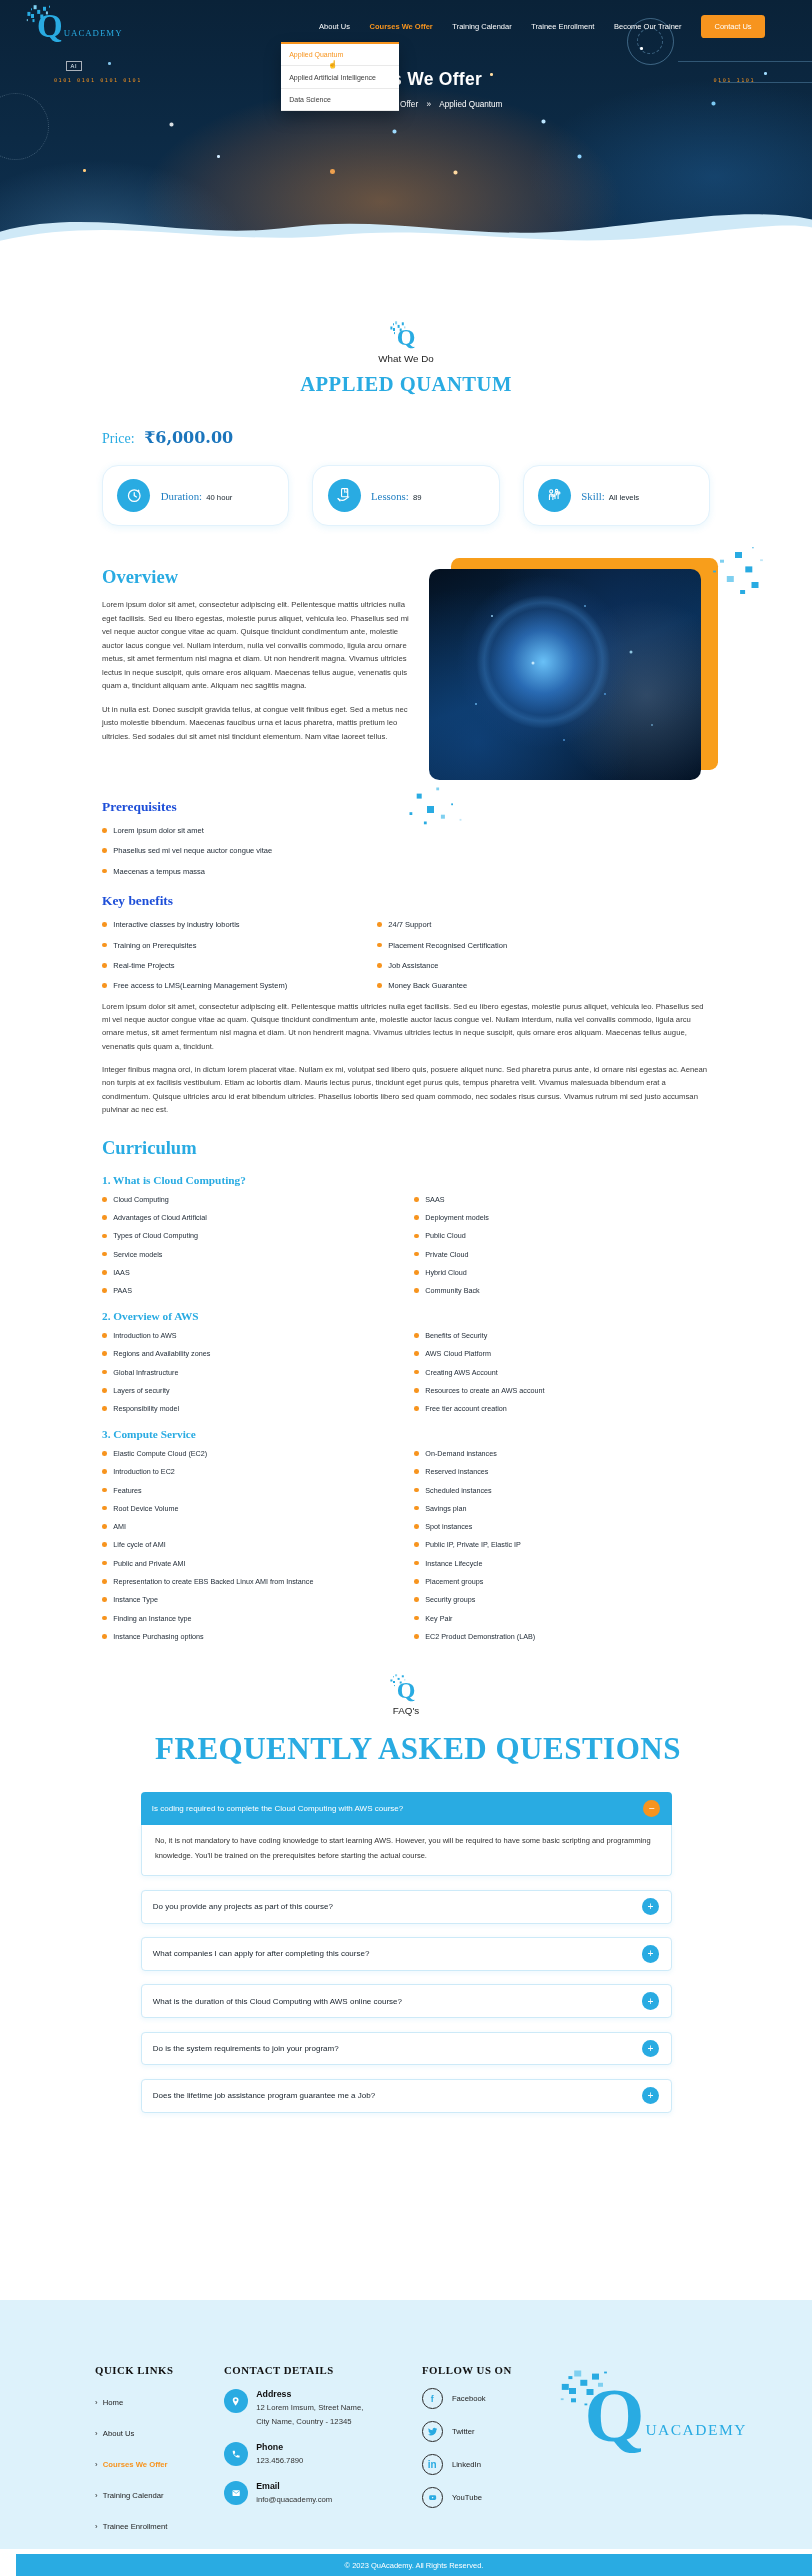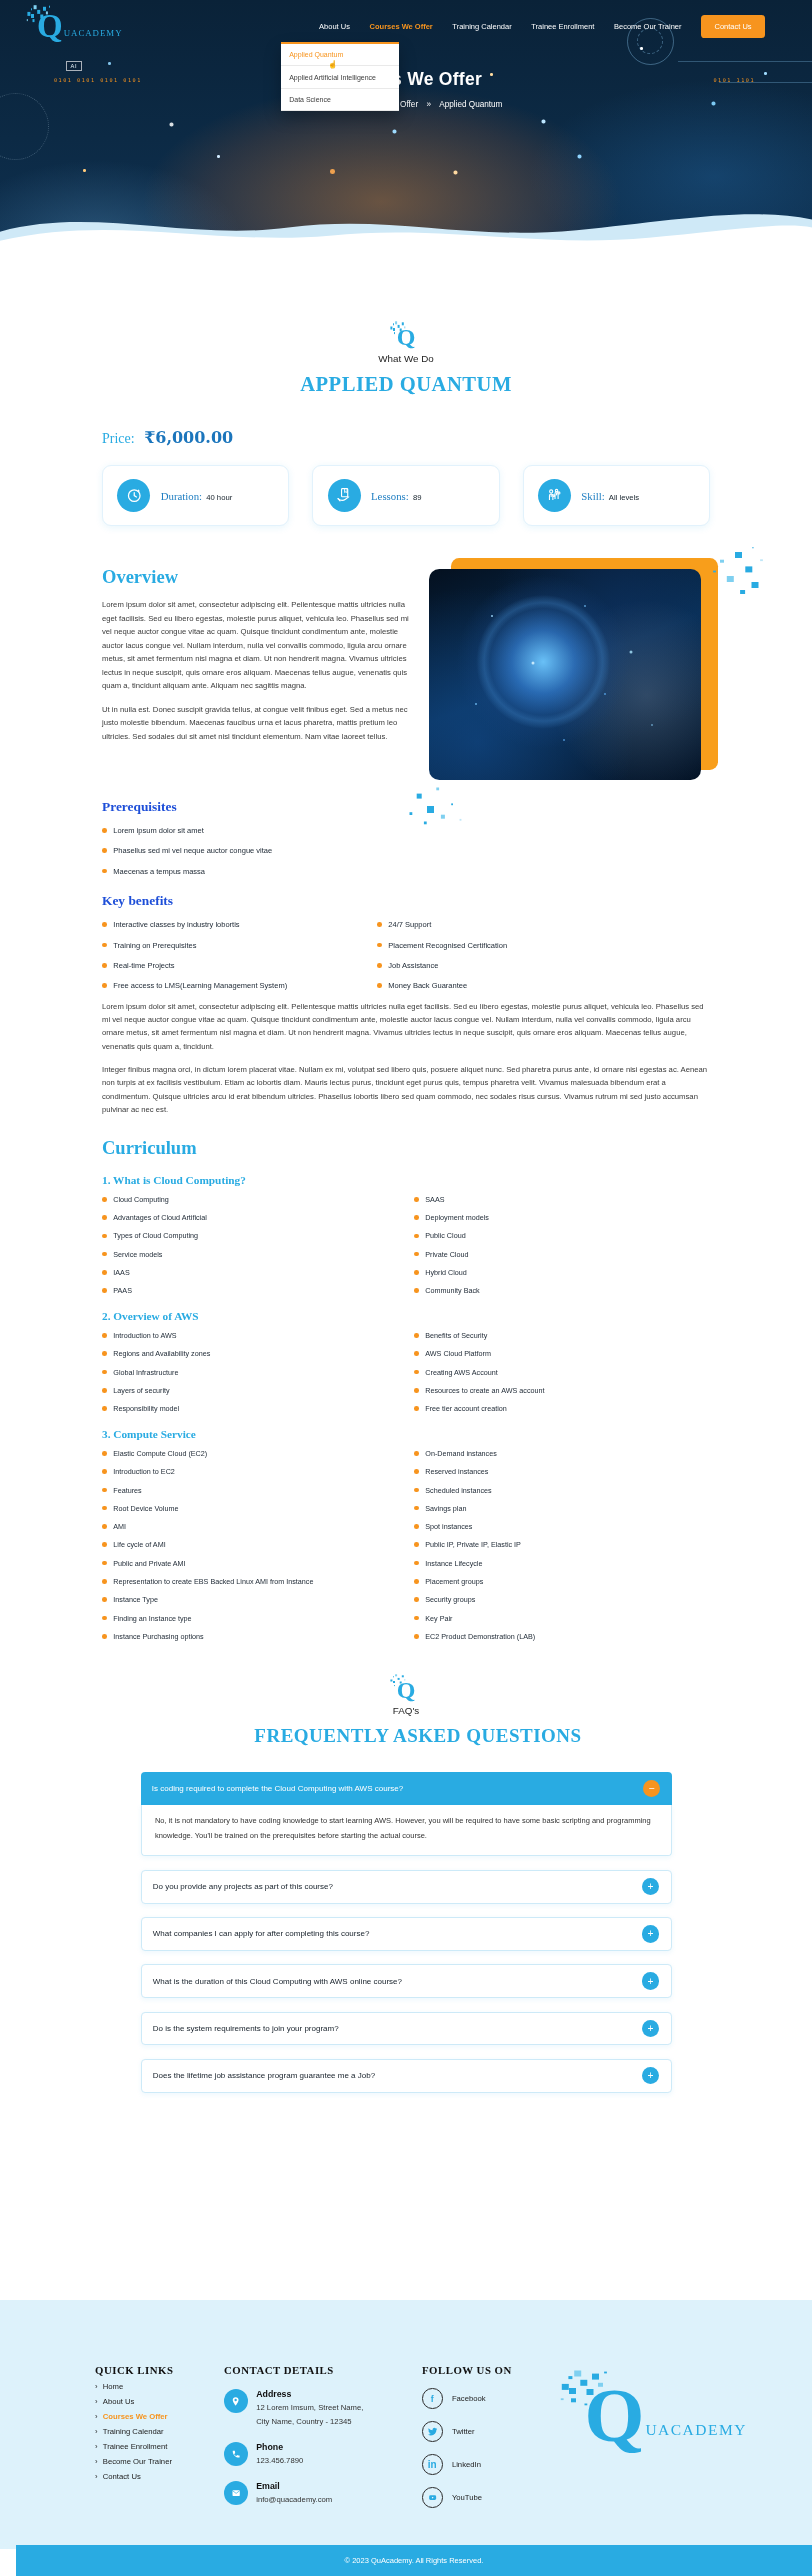--- a/index.html
+++ b/index.html
@@ -72,21 +72,21 @@
 
   
   .container { width:608px; margin:0 auto; }
 
   .price-row { margin-top:32px; }
   .price-label { font-family:"Liberation Serif", serif; font-size:14px; color:#29ABE2; }
   .price-value { font-family:"DejaVu Serif","Liberation Serif", serif; font-size:16px; color:#1B75BC; font-weight:bold; margin-left:7.2px; }
 
   .stats { display:flex; gap:23px; margin-top:18.5px; }
   .stat-card { flex:1; display:flex; align-items:center; gap:10.3px; background:#fff; border:0.5px solid #e2f2fc;
-      border-radius:9px; padding:12.4px 14.4px; height:61px; box-shadow:0 1.5px 7.2px rgba(41,171,226,.10); }
+      border-radius:16px; padding:12.4px 14.4px; height:61px; box-shadow:0 1.5px 7.2px rgba(41,171,226,.10); }
   .stat-icon { flex:0 0 33px; width:33px; height:33px; border-radius:50%; background:#29ABE2; display:flex; align-items:center; justify-content:center; }
   .stat-label { font-family:"Liberation Serif", serif; font-size:10.8px; color:#1F7EC2; }
   .stat-value { font-size:7.7px; color:#15212b; margin-left:4.1px; }
 
   .section-heading { font-family:"Liberation Serif", serif; font-size:18.5px; color:#29ABE2; font-weight:bold; }
   .sub-heading { font-family:"Liberation Serif", serif; font-size:13.4px; color:#1d4ed8; font-weight:bold; }
   .curr-title { font-family:"Liberation Serif", serif; font-size:11.3px; color:#29ABE2; font-weight:bold; }
   .body-text { font-size:7.7px; line-height:1.75; color:#3a3a3a; }
 
   .overview-row { display:flex; justify-content:space-between; margin-top:41px; }
@@ -121,21 +121,21 @@
   .program-heading { margin-top:23px; }
   .program-p { margin-top:9.3px; }
   .curriculum-heading { margin-top:21.6px; }
   .curr-section-title { margin-top:14.4px; }
   .two-col-curr { display:grid; grid-template-columns:312px 1fr; }
   .two-col-curr .bullets li { margin-top:9.3px; font-size:7.2px; }
 
   
   .faq-section { text-align:center; margin-top:40px; }
   .faq-eyebrow { margin-top:5.2px; font-size:9.8px; color:#1d1d1d; }
-  .faq-heading { margin-top:9px; font-family:"Liberation Serif", serif; font-size:19px; color:#29ABE2; font-weight:bold; letter-spacing:0.5px;padding-left:24px; }
+  .faq-heading { margin-top:15px; font-family:"Liberation Serif", serif; font-size:31px; color:#29ABE2; font-weight:bold; letter-spacing:0.5px;padding-left:24px; }
   .faq-list { width:531px; margin:25px auto 0; text-align:left; }
   .faq-open-header { display:flex; align-items:center; background:#29ABE2; color:#fff; padding:7.7px 11.3px;
       border-radius:4.1px 4.1px 0 0; font-size:8px; }
   .faq-btn { margin-left:auto; flex:0 0 17.5px; width:17.5px; height:17.5px; border-radius:50%; display:flex; align-items:center; justify-content:center;
       font-size:10.3px; color:#fff; cursor:pointer; }
   .faq-btn.minus { background:#F7941E; }
   .faq-btn.plus { background:#29ABE2; }
   .faq-open-body { border:0.5px solid #cdeaf8; border-top:none; border-radius:0 0 4.1px 4.1px; padding:9.3px 13.4px 12.4px;
       font-size:7.5px; line-height:1.9; color:#333; background:#fff; box-shadow:0 1.5px 5.2px rgba(41,171,226,.08); }
   .faq-item { display:flex; align-items:center; border:0.5px solid #cdeaf8; border-radius:4.1px; padding:7.2px 11.3px;
@@ -143,40 +143,40 @@
 
   
   .footer { position:absolute; left:0; right:0; bottom:27px; height:249px; background:#DDF2FB; }
   .footer-inner { display:flex; padding:64px 20.6px 0 95px; }
   .f-col1 { width:103px; }
   .f-col2 { width:170px; margin-left:26px; }
   .f-col3 { width:118px; margin-left:28px; }
   .f-col4 { flex:1; display:flex; align-items:flex-start; justify-content:center; padding-top:20.6px; }
   .f-heading { font-family:"Liberation Serif", serif; font-size:10.8px; color:#111; font-weight:bold; letter-spacing:0.5px; }
   .f-links { list-style:none; margin-top:6.2px; }
-  .f-links li { margin-top:6px; }
+  .f-links li { margin-top:22px; }
   .f-links a { font-size:7.7px; color:#222; text-decoration:none; }
   .f-links a.active { color:#F7941E; font-weight:bold; }
   .chev { margin-right:5.2px; color:#222; font-size:7.7px; }
   .crow { display:flex; gap:8.2px; margin-top:13.4px; }
   .crow-icon { flex:0 0 24px; width:24px; height:24px; border-radius:50%; background:#29ABE2; display:flex; align-items:center; justify-content:center; }
   .crow-title { font-size:8.8px; font-weight:bold; color:#111; }
   .crow-text { font-size:7.7px; color:#333; line-height:1.75; margin-top:2.1px; }
   .srow { display:flex; align-items:center; gap:9.3px; margin-top:12.4px; text-decoration:none; }
   .srow-icon { flex:0 0 20.6px; width:20.6px; height:20.6px; border-radius:50%; border:1px solid #2b2b2b; display:flex; align-items:center; justify-content:center;
       color:#29ABE2; font-weight:bold; font-size:8.8px; background:#fff0; }
   .srow-label { font-size:7.7px; color:#222; }
   .qlogo-footer { position:relative; display:flex; align-items:flex-end; }
   .qlogo-footer .qlogo-q { font-size:77px; line-height:.78; }
   .qlogo-footer .qlogo-text { font-size:15.5px; letter-spacing:1.5px; margin-bottom:5.2px; }
   .qlogo-footer .qlogo-pixels { left:-15.5px; top:3.1px; width:6.7px; height:6.7px;
       box-shadow: 11.3px -8.2px 0 0 #29ABE2, 23px -14.4px 0 0 #29ABE2, 5.2px -17.5px 0 0 #7fd0f0, -7.2px -4.1px 0 0 #29ABE2,
       17.5px 1px 0 0 #29ABE2, -2.1px -13.4px 0 -1.5px #29ABE2, 28px -6.2px 0 -1px #7fd0f0, 1px 9.3px 0 -1px #29ABE2,
       -10.3px 8.2px 0 -2.1px #7fd0f0, 33px -18.5px 0 -2.1px #29ABE2, 13.4px 13.4px 0 -2.1px #29ABE2; }
-  .bottombar { position:absolute; left:16px; right:0; bottom:0; height:31px; background:#29ABE2; display:flex; align-items:center; justify-content:center; }
+  .bottombar { position:absolute; left:16px; right:0; bottom:0; height:22px; background:#29ABE2; display:flex; align-items:center; justify-content:center; }
   .bottombar span { color:#fff; font-size:7.5px; }
 </style>
 </head>
 <body>
 
 <div class="page">
 
   <section class="hero">
     <div class="hero-dots"></div>
     <div class="ring r1"></div>

